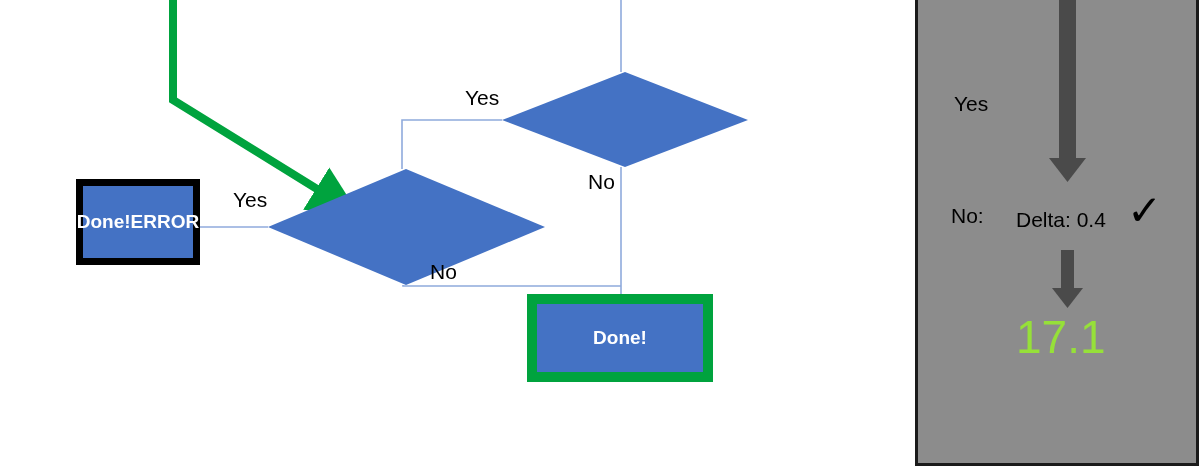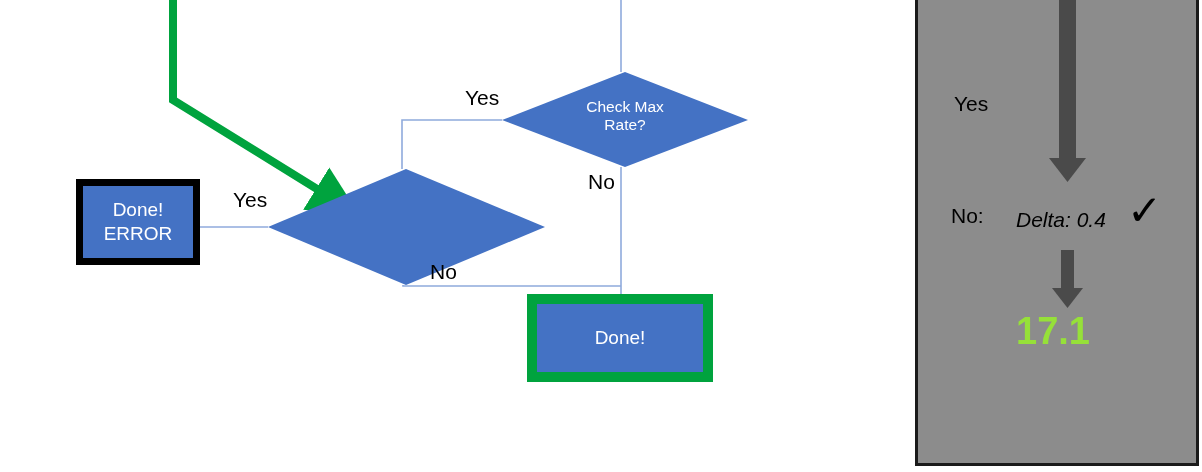--- a/index.html
+++ b/index.html
@@ -57,22 +57,23 @@
   }
 
   
   .box {
     position: absolute;
     box-sizing: border-box;
     background: #4472C4;
     display: flex;
     align-items: center;
     justify-content: center;
-    flex-direction: column;
+    flex-direction: row;
     color: #ffffff;
+    font-weight: bold;
   }
   #box-done-error {
     left: 76px;
     top: 179px;
     width: 124px;
     height: 86px;
     border: 7px solid #000000;
     font-size: 19px;
     line-height: 1.26;
   }
@@ -118,27 +119,27 @@
     height: 466px;
   }
   .panel-text {
     position: absolute;
     color: #000000;
     font-size: 21px;
     white-space: nowrap;
   }
   #panel-yes    { left: 36px;  top: 92px; }
   #panel-no     { left: 33px;  top: 204px; }
-  #panel-delta  { left: 98px;  top: 208px; font-style: italic; }
+  #panel-delta  { left: 98px;  top: 208px; }
   #panel-check  { left: 209px; top: 190px; font-size: 42px; line-height: 1; }
   #panel-value  {
     left: 98px;
     top: 310px;
-    font-size: 38px;
-    font-weight: bold;
+    font-size: 46px;
+    font-weight: normal;
     color: #96E039;
   }
 </style>
 </head>
 <body>
 
 <div id="screen">
 
   <div id="canvas-area">
 
@@ -159,24 +160,20 @@
 
       <polyline points="403,285 403,286 621,286" fill="none" stroke="#8FAADC" stroke-width="1.6"></polyline>
 
       <polyline points="173,-4 173,100 338,202" fill="none" stroke="#00A33E" stroke-width="8" stroke-linejoin="miter" marker-end="url(#greenArrow)"></polyline>
 
       <polygon points="625,72 748,120 625,167 502,120" fill="#4472C4"></polygon>
 
       <polygon points="406,169 545,227 406,285 268,227" fill="#4472C4"></polygon>
     </svg>
 
-    <div class="node-text" id="label-check-max">
-      <div>Check Max</div>
-      <div>Rate?</div>
-    </div>
 
     <div class="node-text" id="label-rate-gt">
     </div>
 
     <div class="box" id="box-done-error">
       <div>Done!</div>
       <div>ERROR</div>
     </div>
 
     <div class="box" id="box-done">

